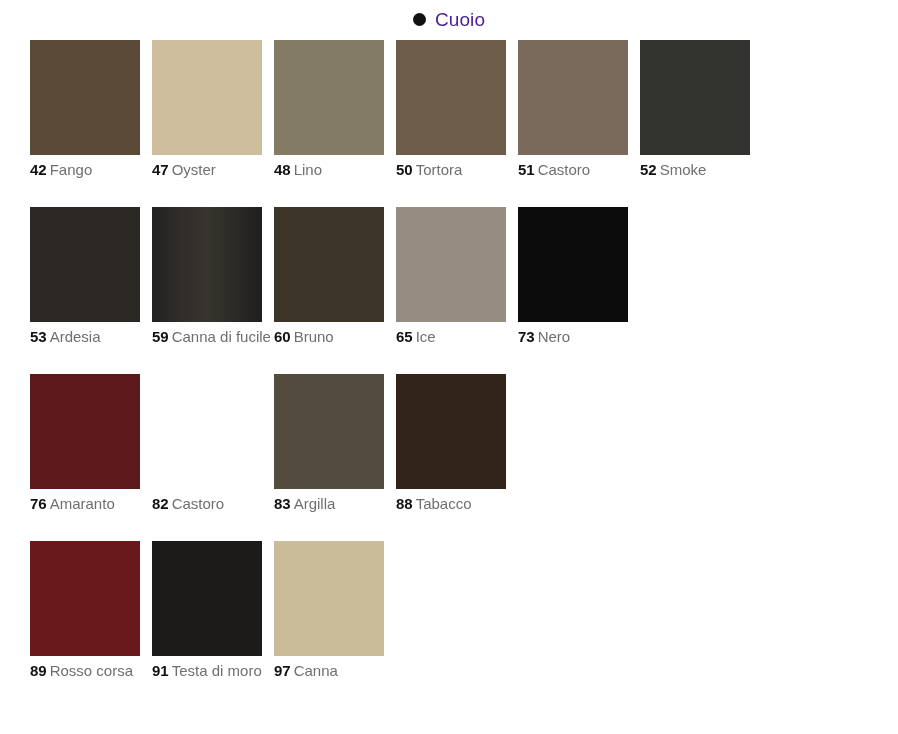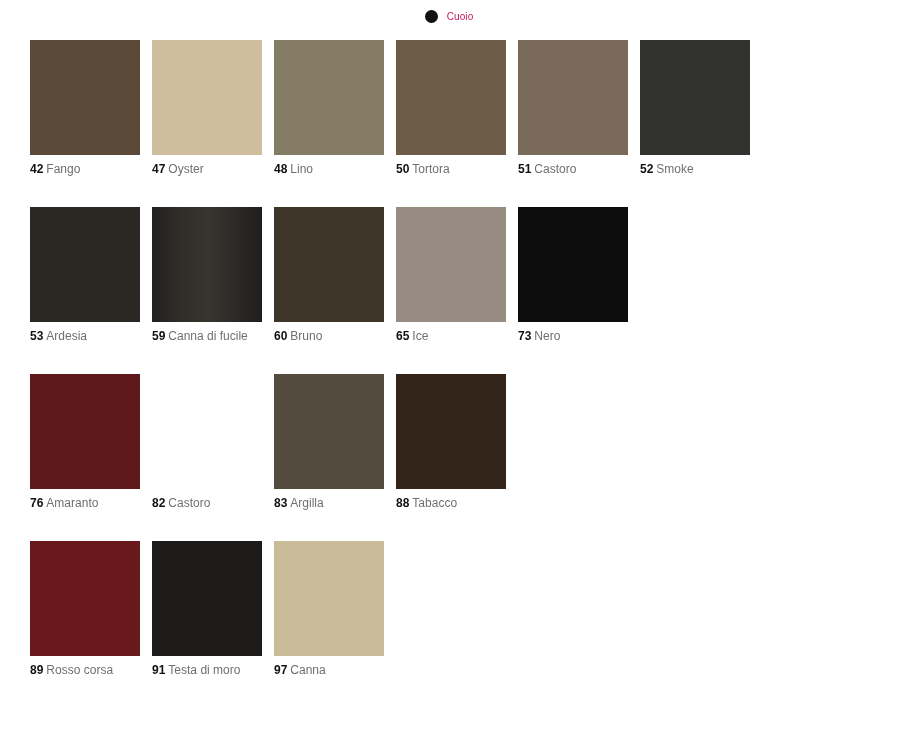--- a/index.html
+++ b/index.html
@@ -34,22 +34,22 @@
   }
   .header-bullet {
     width: 13px;
     height: 13px;
     border-radius: 50%;
     background: #111111;
     flex: 0 0 auto;
     display: block;
   }
   .header-title {
-    font-size: 10px;
-    color: #be185d;
+    font-size: 19px;
+    color: #4c1d95;
     line-height: 1;
     letter-spacing: 0.1px;
   }
 
   
   .grid {
     position: absolute;
     left: 30px;
     top: 40px;
     width: 850px;
@@ -65,21 +65,21 @@
   .swatch-cell {
     width: 110px;
   }
   .swatch {
     width: 110px;
     height: 115px;
     display: block;
   }
   .swatch-caption {
     margin-top: 7px;
-    font-size: 12px;
+    font-size: 15px;
     line-height: 15px;
     color: #6f6f6f;
     white-space: nowrap;
   }
   .swatch-code {
     font-weight: bold;
     color: #111111;
     margin-right: 3px;
   }
   .swatch-name {

